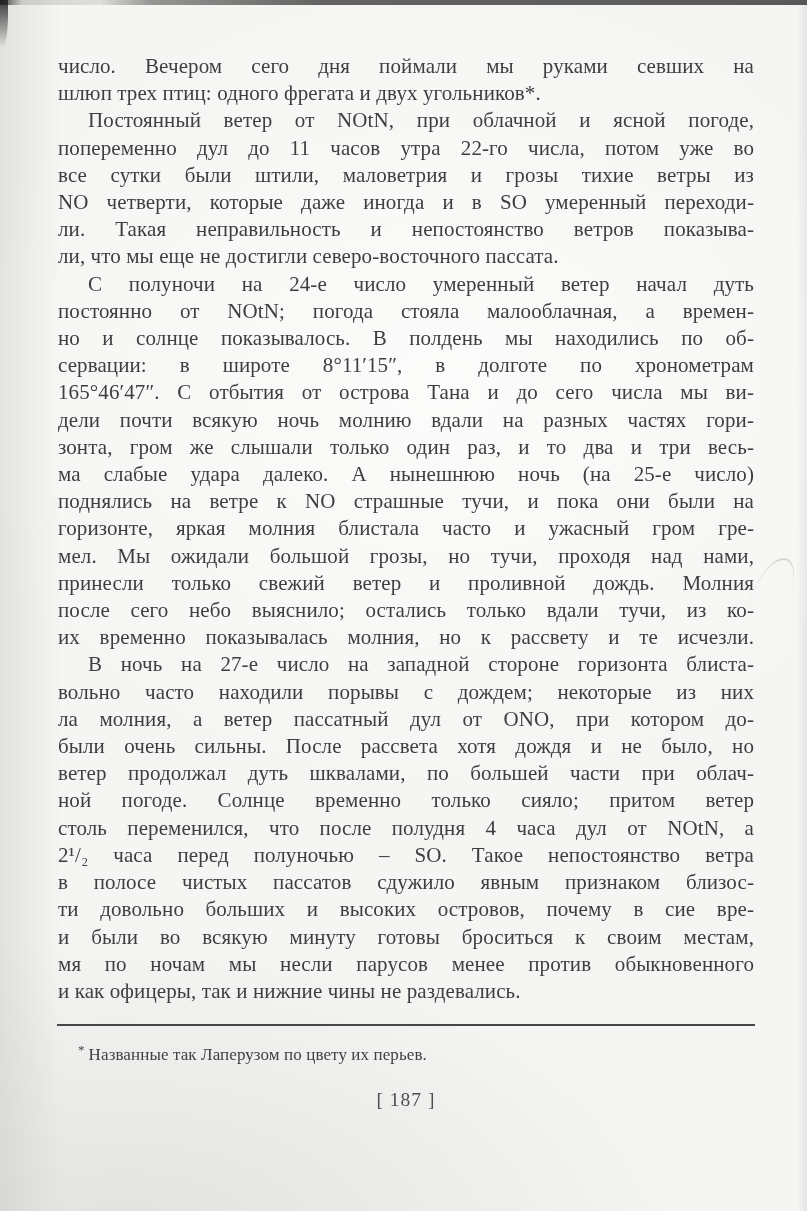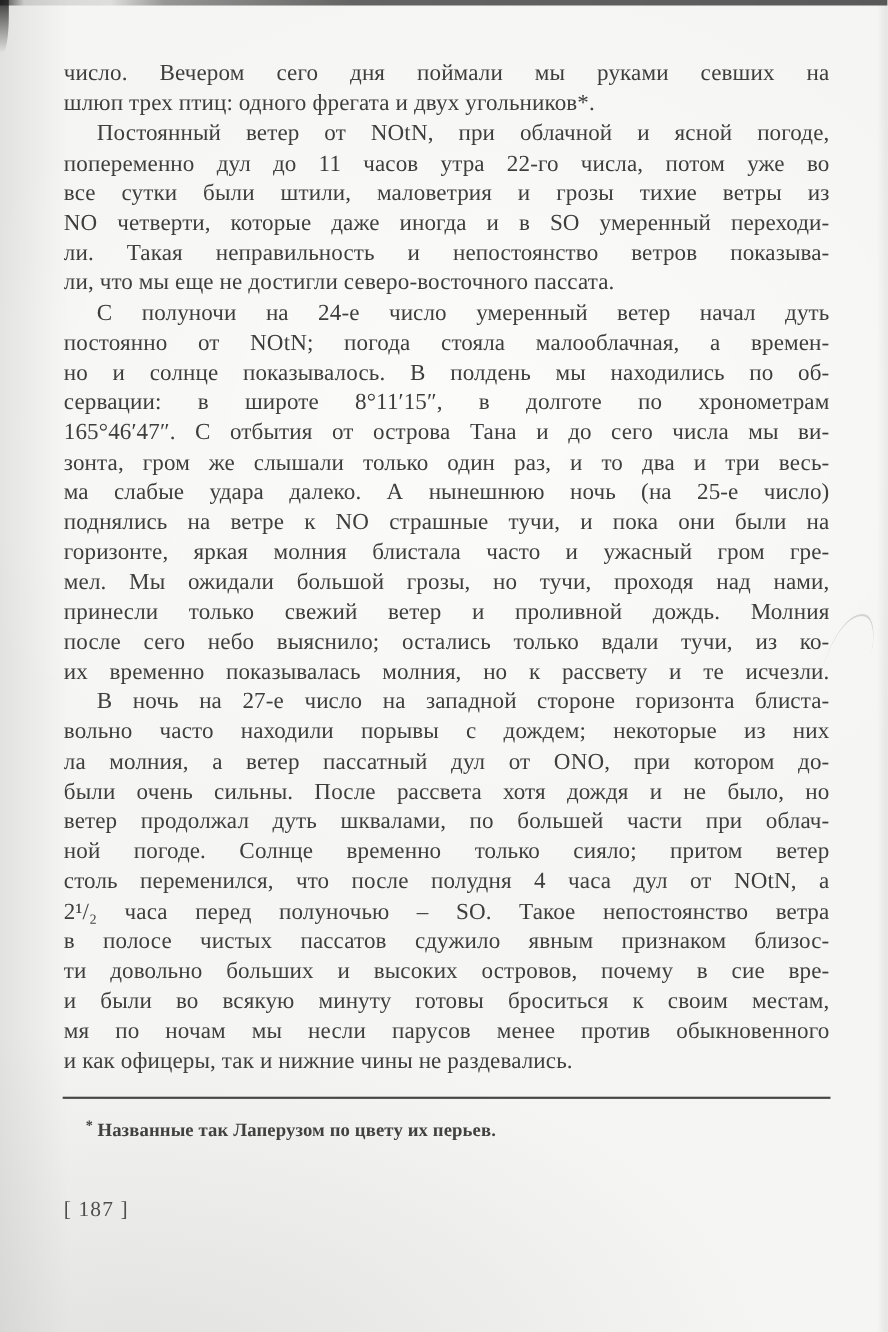--- a/index.html
+++ b/index.html
@@ -53,28 +53,28 @@
   .para { margin: 0; }
   .ln { display: block; text-align: justify; text-align-last: justify; }
   .ln.end { text-align-last: auto; }
   .ln.indent { text-indent: 30px; }
   .footnote-rule {
     height: 2px; width: 698px; margin: 19px 0 0 -1px;
     background: #474747; border: none;
   }
   .footnote {
     margin-top: 13px; padding-left: 20px;
-    font-size: 17px; line-height: 22px; color: #414141; font-weight: bold;
+    font-size: 17px; line-height: 22px; color: #414141;
   }
   .fn-marker {
     font-size: 13px; vertical-align: 6px; margin-right: 4px;
   }
   .page-number {
-    margin-top: 47px; width: 696px;
-    font-size: 19.5px; color: #4e4e4e;
+    margin-top: 20px; width: 696px;
+    text-align: center; font-size: 19.5px; color: #4e4e4e;
     letter-spacing: 1px;
   }
 </style>
 </head>
 <body>
 
 <div class="page">
 
   <div class="scan-top"></div>
   <div class="scan-corner"></div>
@@ -95,20 +95,21 @@
       <span class="ln">ли. Такая неправильность и непостоянство ветров показыва-</span>
       <span class="ln end">ли, что мы еще не достигли северо-восточного пассата.</span>
     </p>
 
     <p class="para">
       <span class="ln indent">С полуночи на 24-е число умеренный ветер начал дуть</span>
       <span class="ln">постоянно от NOtN; погода стояла малооблачная, а времен-</span>
       <span class="ln">но и солнце показывалось. В полдень мы находились по об-</span>
       <span class="ln">сервации: в широте 8°11′15″, в долготе по хронометрам</span>
       <span class="ln">165°46′47″. С отбытия от острова Тана и до сего числа мы ви-</span>
+      <span class="ln">дели почти всякую ночь молнию вдали на разных частях гори-</span>
       <span class="ln">зонта, гром же слышали только один раз, и то два и три весь-</span>
       <span class="ln">ма слабые удара далеко. А нынешнюю ночь (на 25-е число)</span>
       <span class="ln">поднялись на ветре к NO страшные тучи, и пока они были на</span>
       <span class="ln">горизонте, яркая молния блистала часто и ужасный гром гре-</span>
       <span class="ln">мел. Мы ожидали большой грозы, но тучи, проходя над нами,</span>
       <span class="ln">принесли только свежий ветер и проливной дождь. Молния</span>
       <span class="ln">после сего небо выяснило; остались только вдали тучи, из ко-</span>
       <span class="ln">их временно показывалась молния, но к рассвету и те исчезли.</span>
     </p>
 

